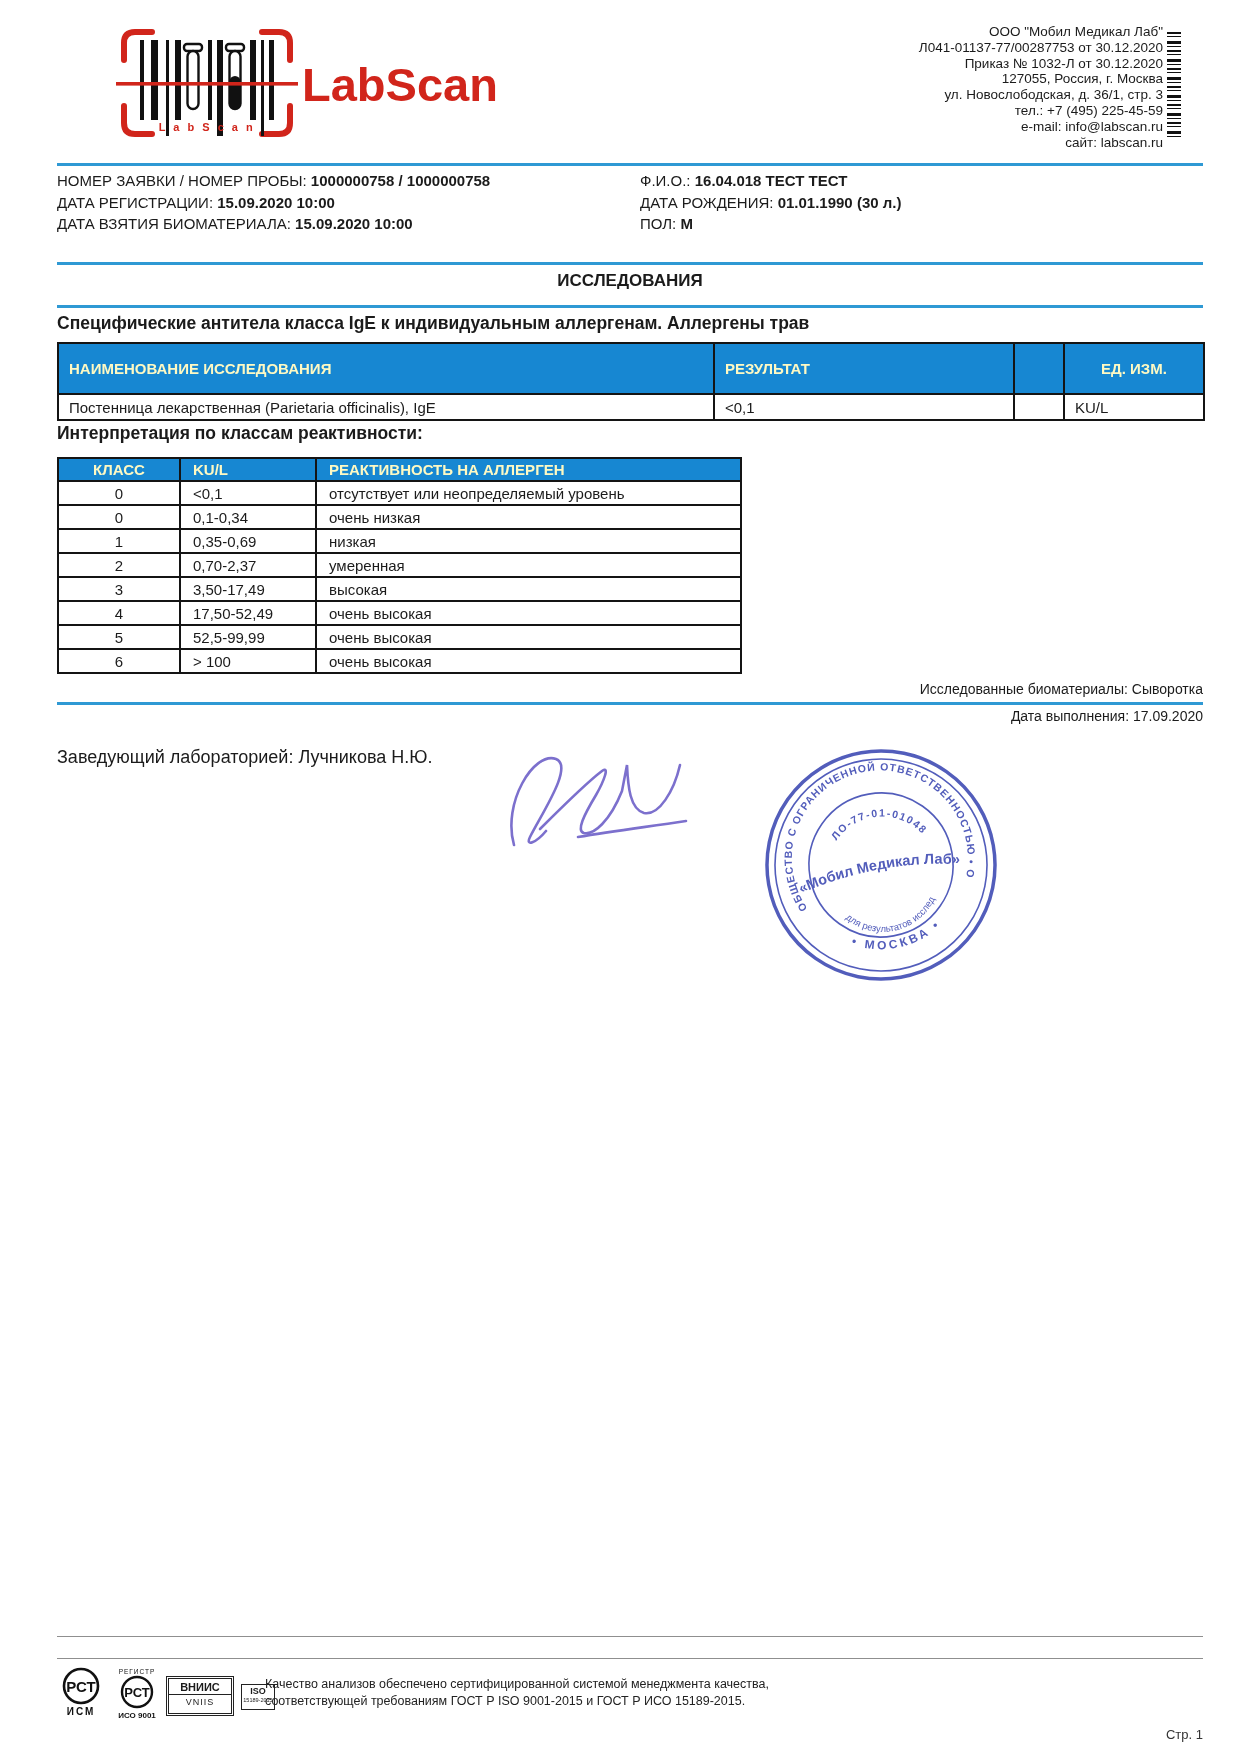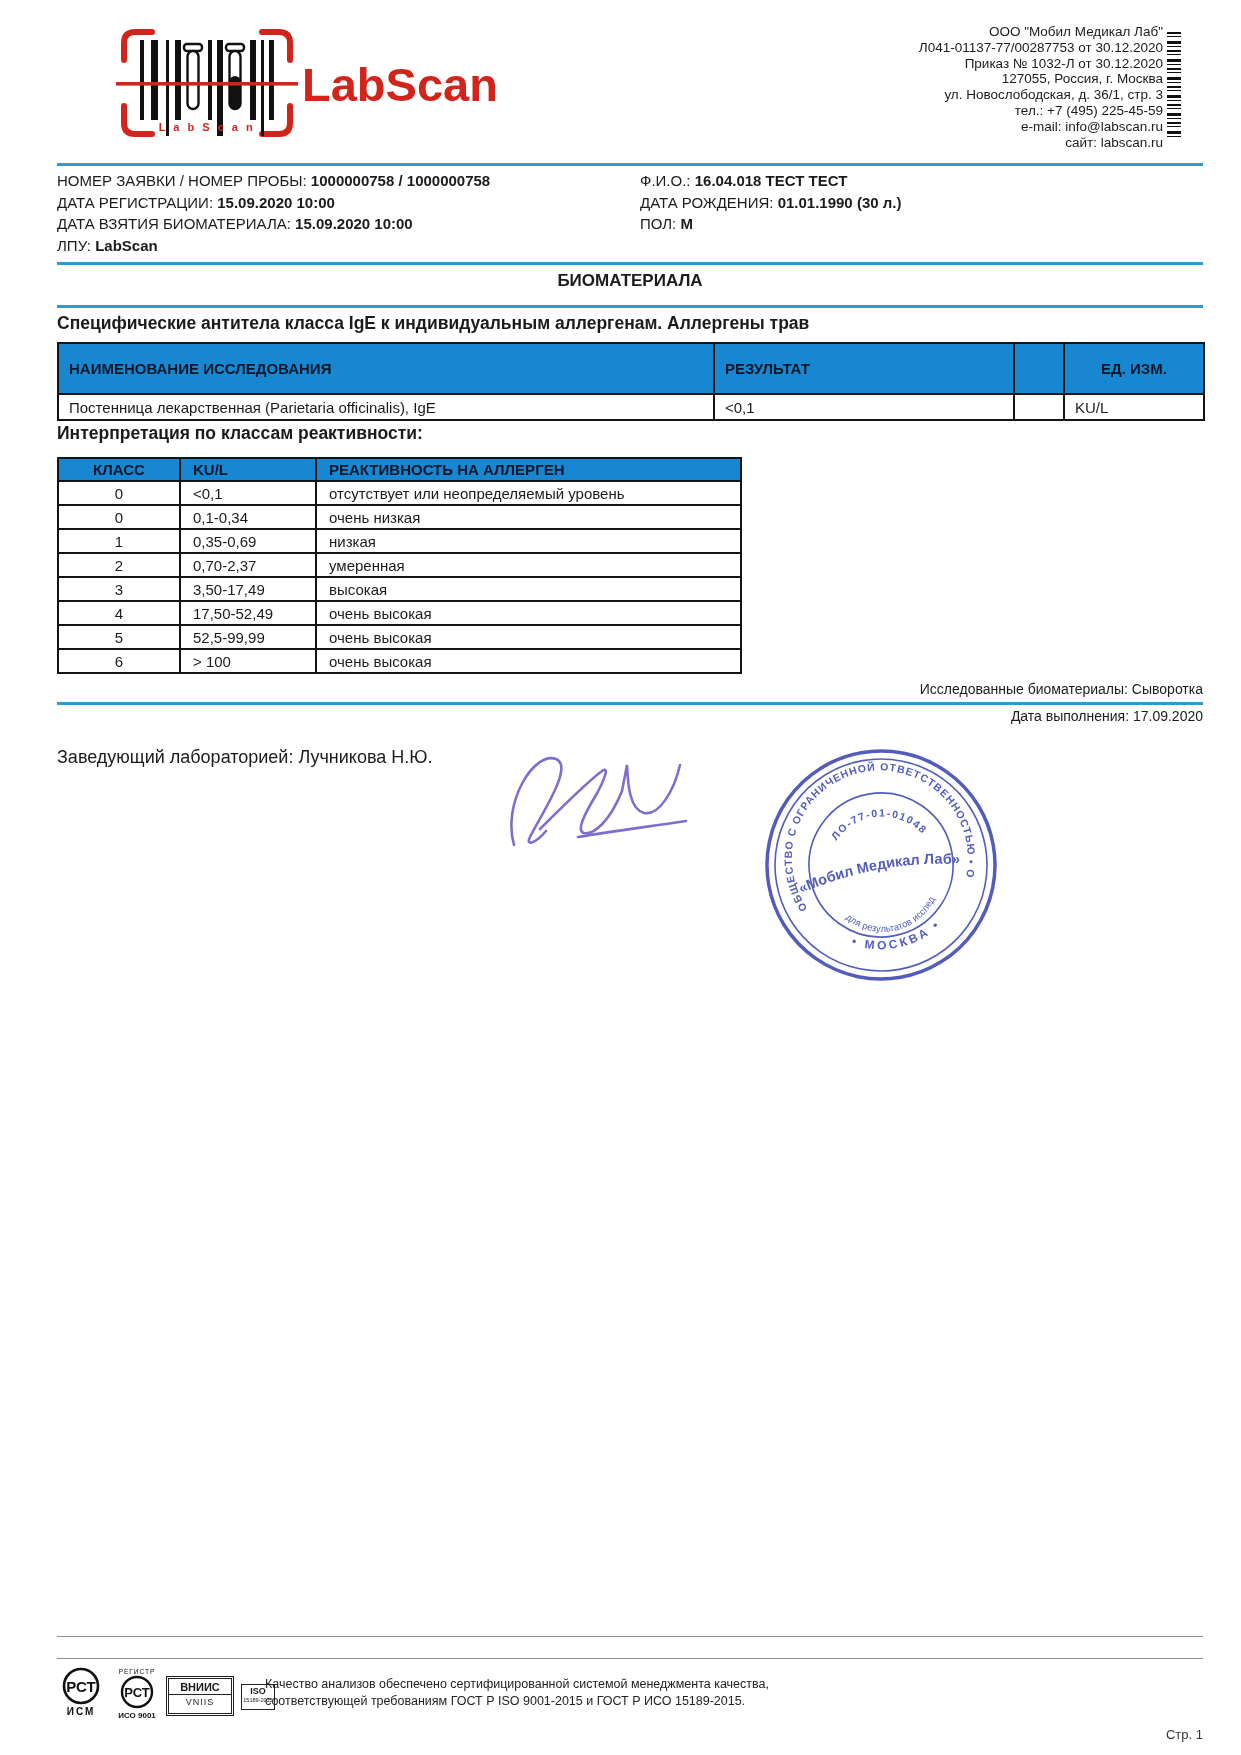--- a/index.html
+++ b/index.html
@@ -24,21 +24,21 @@
   .pat-col { top:170px; font-size:15px; line-height:21.6px; }
   .pat-col .lbl { font-weight:400; }
   .pat-col b { font-weight:700; }
 
   .dept-title { left:57px; width:1146px; top:271px; text-align:center; font-size:17px; font-weight:700; }
   .sec-title { left:57px; top:313px; font-size:17.5px; font-weight:700; }
   .interp-title { left:57px; top:423px; font-size:17.5px; font-weight:700; }
 
   table { border-collapse:collapse; table-layout:fixed; position:absolute; background:#fff; }
   th,td { border:2px solid #141414; font-size:15px; overflow:hidden; white-space:nowrap; }
-  thead th { background:#1787d2; color:#0f172a; font-weight:700; text-align:left; }
+  thead th { background:#1787d2; color:#fef9c3; font-weight:700; text-align:left; }
   .results { left:57px; top:342px; width:1146px; }
   .results th, .results td { height:26px; padding:0 0 0 10px; }
   .results th.c-unit, .results td.c-unit { text-align:center; padding:16px; }
   .interp { left:57px; top:457px; width:683px; }
   .interp th { height:23px; padding:0 0 0 12px; }
   .interp td { height:24px; padding:0 0 0 12px; }
   .interp .c-class { text-align:center; padding:0; }
 
   .right-note { right:38px; text-align:right; font-size:14px; color:#1b1b1b; }
   .head-lab { left:57px; top:747px; font-size:18px; }
@@ -107,30 +107,29 @@
     <div>сайт: labscan.ru</div>
   </div>
   <div class="abs barcode-vert"></div>
 
   <div class="abs blue-rule" style="top:163px"></div>
 
   <div class="abs pat-col" style="left:57px">
     <div><span class="lbl">НОМЕР ЗАЯВКИ / НОМЕР ПРОБЫ: </span><b>1000000758 / 1000000758</b></div>
     <div><span class="lbl">ДАТА РЕГИСТРАЦИИ: </span><b>15.09.2020 10:00</b></div>
     <div><span class="lbl">ДАТА ВЗЯТИЯ БИОМАТЕРИАЛА: </span><b>15.09.2020 10:00</b></div>
-    <div><span class="lbl">ЛПУ: </span><b>LabScan</b></div>
   </div>
   <div class="abs pat-col" style="left:640px">
     <div><span class="lbl">Ф.И.О.: </span><b>16.04.018 ТЕСТ ТЕСТ</b></div>
     <div><span class="lbl">ДАТА РОЖДЕНИЯ: </span><b>01.01.1990 (30 л.)</b></div>
     <div><span class="lbl">ПОЛ: </span><b>М</b></div>
   </div>
 
   <div class="abs blue-rule" style="top:262px"></div>
-  <div class="abs dept-title">БИОМАТЕРИАЛА</div>
+  <div class="abs dept-title">ИССЛЕДОВАНИЯ</div>
   <div class="abs blue-rule" style="top:305px"></div>
 
   <div class="abs sec-title">Специфические антитела класса IgE к индивидуальным аллергенам. Аллергены трав</div>
 
   <table class="results">
     <colgroup>
         <col style="width:656px">
         <col style="width:300px">
         <col style="width:50px">
         <col style="width:140px">

